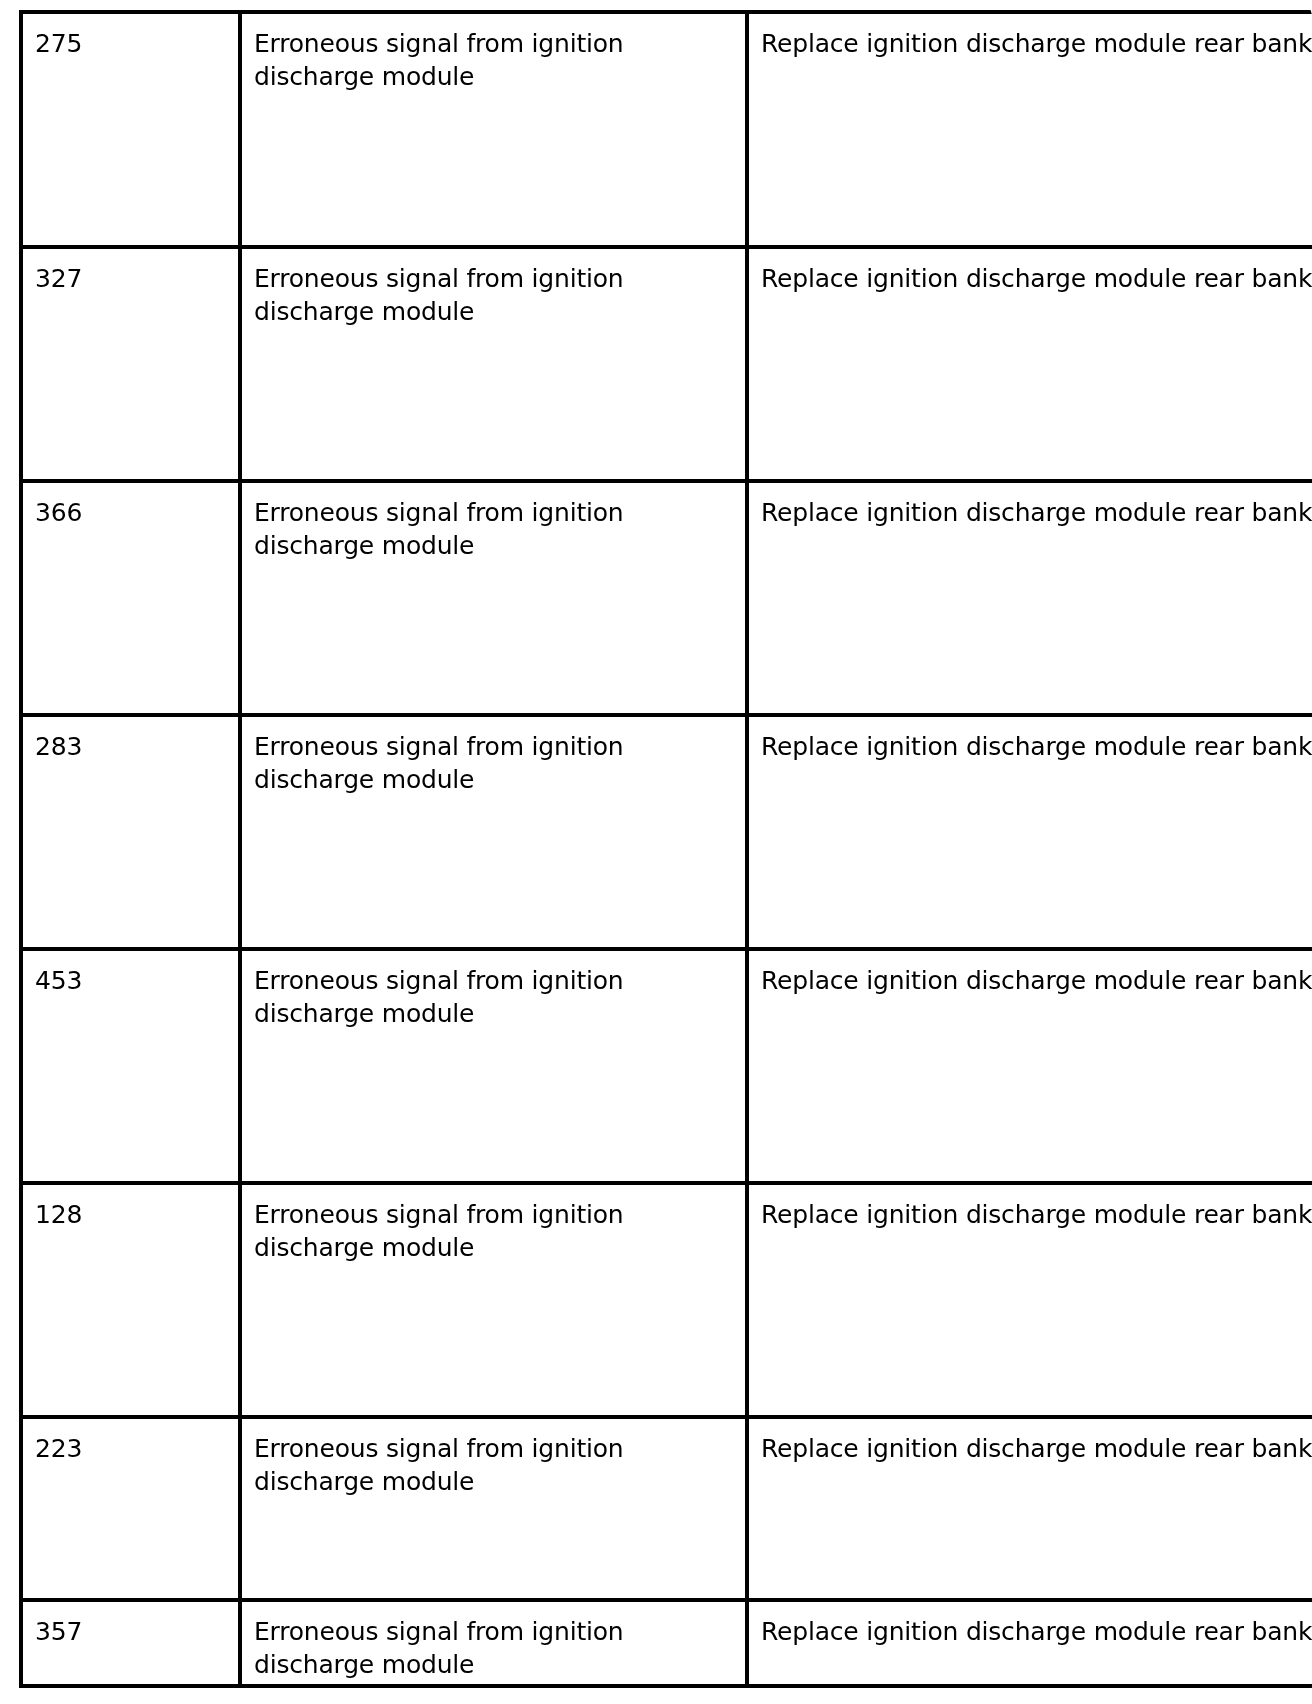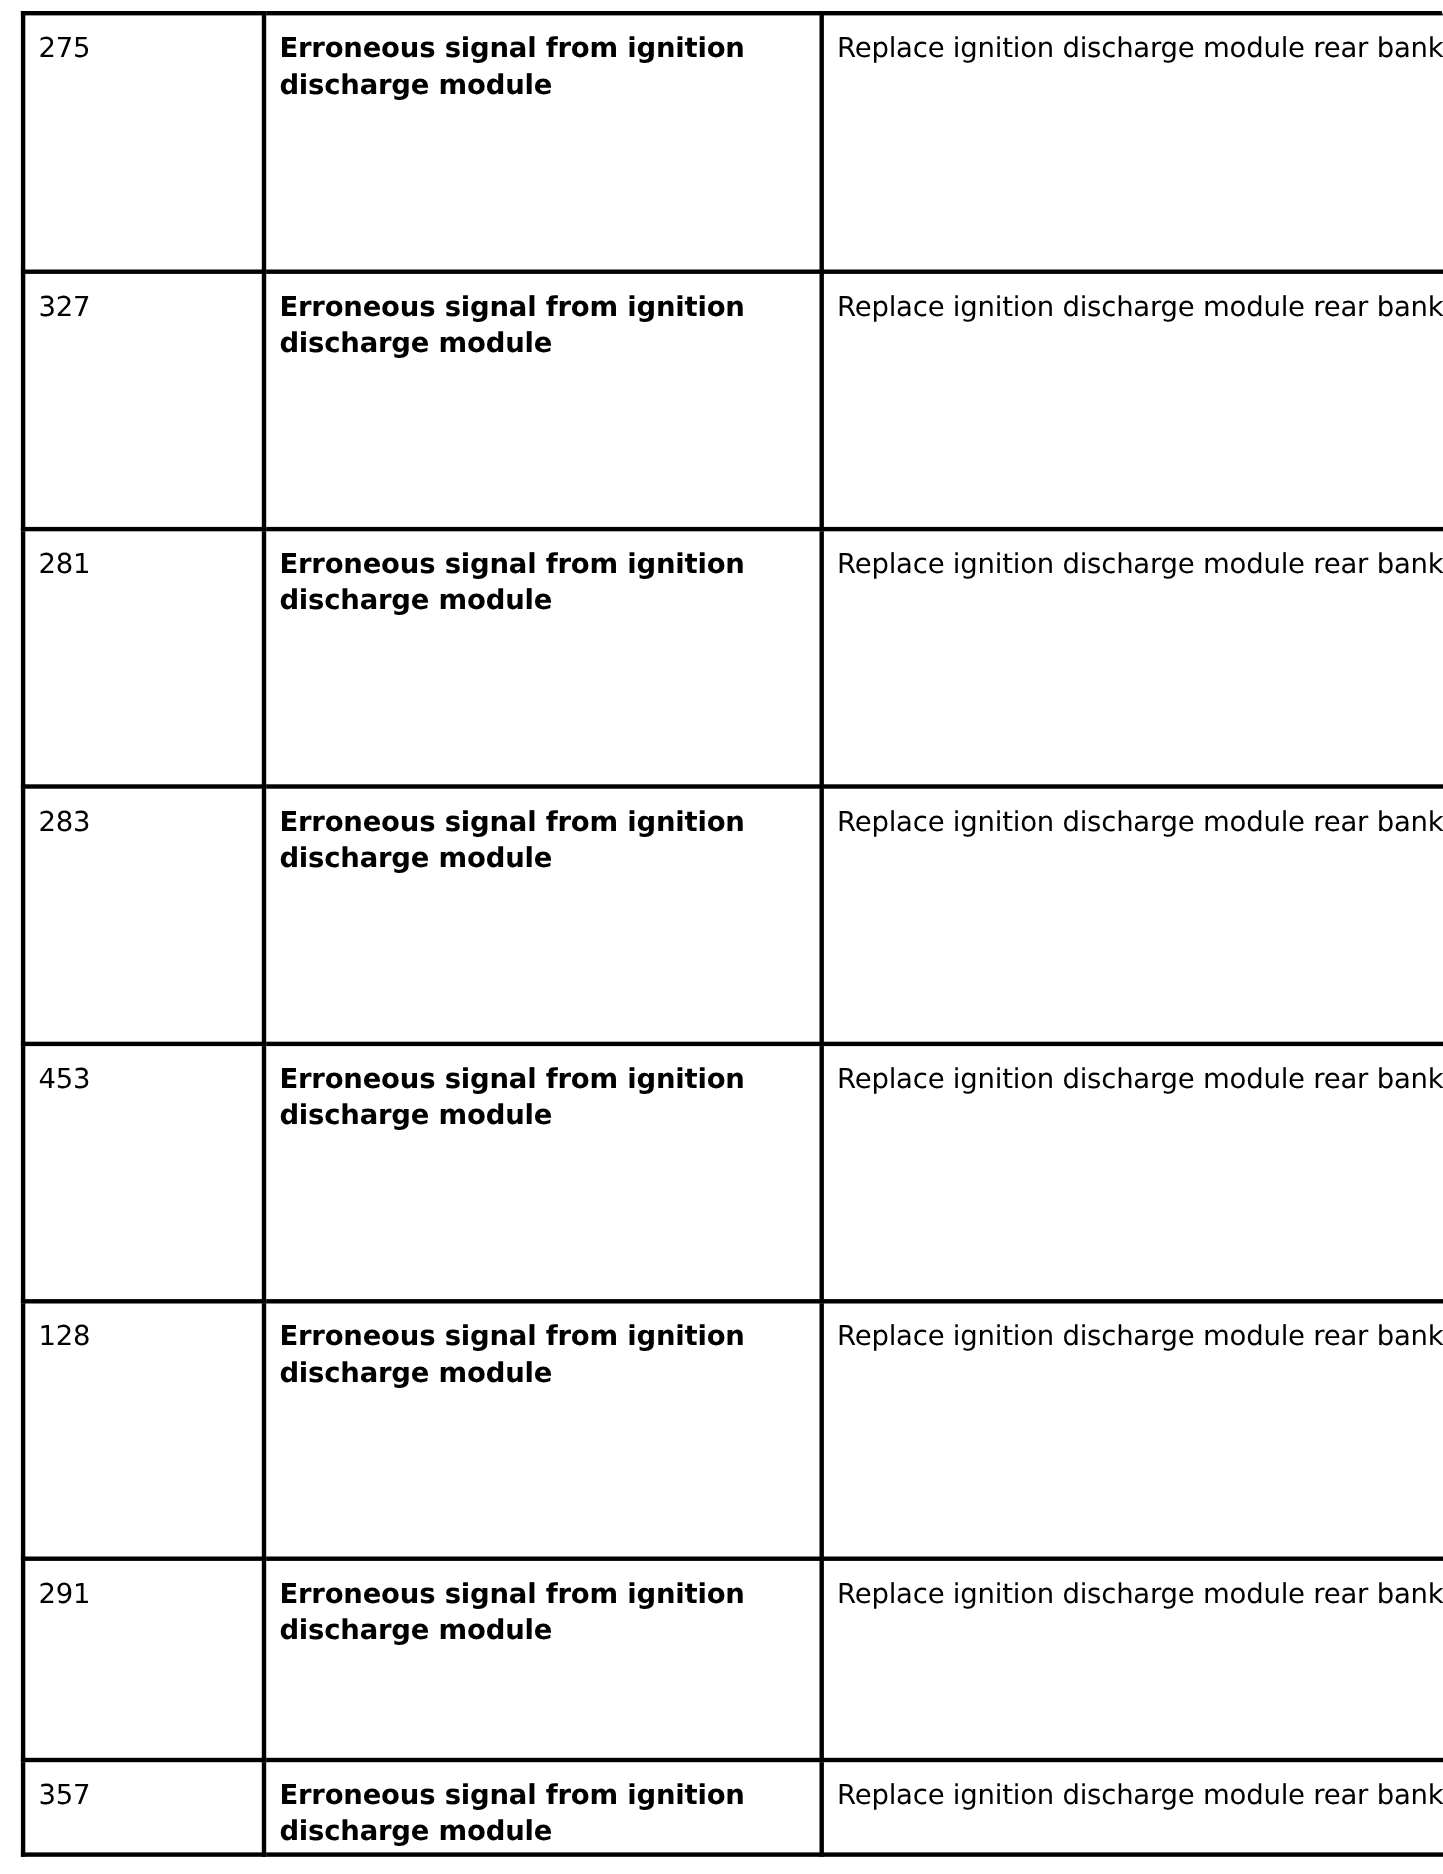--- a/index.html
+++ b/index.html
@@ -29,21 +29,21 @@
     border: 4px solid #000000;
     vertical-align: top;
     font-size: 25px;
     line-height: 33px;
     letter-spacing: -0.2px;
     padding: 13px 10px 0 12px;
     overflow: hidden;
     word-wrap: normal;
   }
   td.col-code   { width: 193px; }
-  td.col-fault  { width: 481px; padding-left: 13px; font-weight: bold; }
+  td.col-fault  { width: 481px; padding-left: 13px; }
   td.col-remedy { width: 584px; padding-left: 14px; padding-right: 4px; }
   tr.row-tall  { height: 234px; }
   tr.row-first { height: 235px; }
   tr.row-short { height: 183px; }
   tr.row-cut   { height: 86px; }
 </style>
 </head>
 <body>
 
 <div id="page">
@@ -53,41 +53,41 @@
         <td class="col-code">275</td>
         <td class="col-fault">Erroneous signal from ignition discharge module</td>
         <td class="col-remedy">Replace ignition discharge module rear bank</td>
       </tr>
       <tr class="row-tall">
         <td class="col-code">327</td>
         <td class="col-fault">Erroneous signal from ignition discharge module</td>
         <td class="col-remedy">Replace ignition discharge module rear bank</td>
       </tr>
       <tr class="row-tall">
-        <td class="col-code">281</td>
+        <td class="col-code">366</td>
         <td class="col-fault">Erroneous signal from ignition discharge module</td>
         <td class="col-remedy">Replace ignition discharge module rear bank</td>
       </tr>
       <tr class="row-tall">
         <td class="col-code">283</td>
         <td class="col-fault">Erroneous signal from ignition discharge module</td>
         <td class="col-remedy">Replace ignition discharge module rear bank</td>
       </tr>
       <tr class="row-tall">
         <td class="col-code">453</td>
         <td class="col-fault">Erroneous signal from ignition discharge module</td>
         <td class="col-remedy">Replace ignition discharge module rear bank</td>
       </tr>
       <tr class="row-tall">
         <td class="col-code">128</td>
         <td class="col-fault">Erroneous signal from ignition discharge module</td>
         <td class="col-remedy">Replace ignition discharge module rear bank</td>
       </tr>
       <tr class="row-short">
-        <td class="col-code">291</td>
+        <td class="col-code">223</td>
         <td class="col-fault">Erroneous signal from ignition discharge module</td>
         <td class="col-remedy">Replace ignition discharge module rear bank</td>
       </tr>
       <tr class="row-cut">
         <td class="col-code">357</td>
         <td class="col-fault">Erroneous signal from ignition discharge module</td>
         <td class="col-remedy">Replace ignition discharge module rear bank</td>
       </tr>
     </tbody>
   </table>

